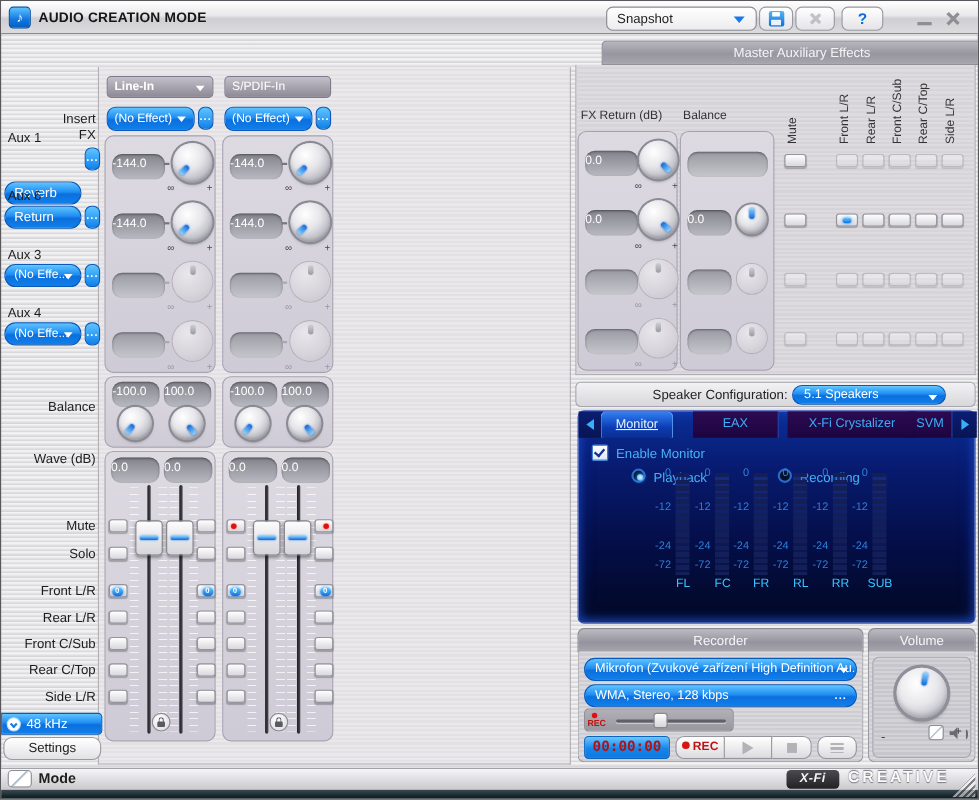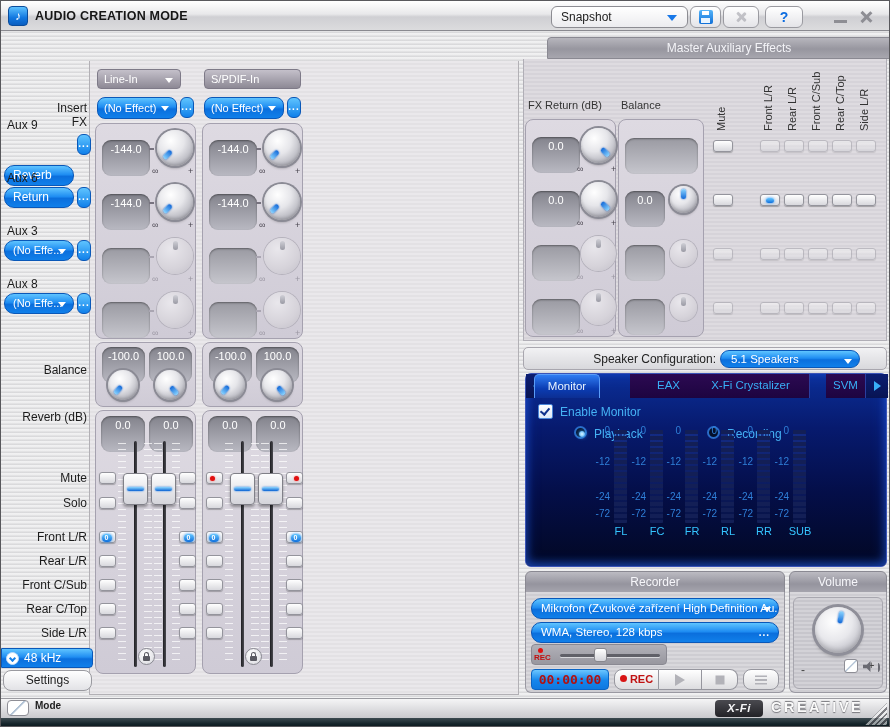--- a/index.html
+++ b/index.html
@@ -66,22 +66,22 @@
   .setbtn{position:absolute;left:2px;top:669px;width:89px;height:21px;border-radius:8px;
     background:linear-gradient(180deg,#ffffff,#e2e2e6);border:1px solid #9a9aa0;
     text-align:center;line-height:19px;font-size:12px;color:#222;}
 
   
   .strip{position:absolute;top:64px;width:104px;height:610px;}
   .sdd{height:20px;background:linear-gradient(180deg,#c4c0ca,#8d8995);border:1px solid #7e7a88;
     border-radius:4px;color:#fff;font-size:11px;line-height:18px;padding-left:6px;}
   .fxdd{height:22px;line-height:20px;padding-left:6px;border-radius:8px;}
   .panel{background:linear-gradient(180deg,#dedae2,#cfcbd6);border:1px solid #a5a1af;border-radius:8px;}
-  .vbox{position:absolute;height:36px;border-radius:9px;background:linear-gradient(180deg,#83838c,#b9b9c2);
-    color:#fff;font-size:11px;text-align:center;line-height:19px;
+  .vbox{position:absolute;height:23px;border-radius:9px;background:linear-gradient(180deg,#83838c,#b9b9c2);
+    color:#fff;font-size:11px;line-height:19px;
     box-shadow:inset 0 1px 2px rgba(0,0,0,.4);}
   .vbox.dis{background:linear-gradient(180deg,#9a9aa2,#c6c6cd);}
   .knob{position:absolute;border-radius:50%;
     background:radial-gradient(circle at 38% 30%,#ffffff,#e6e6ea 40%,#b9b9c1 72%,#8f8f99 100%);
     box-shadow:0 0 0 2px #8b8b95,0 2px 3px rgba(0,0,0,.35),inset 0 -2px 3px rgba(0,0,0,.15);}
   .knob.dis{background:radial-gradient(circle at 38% 30%,#e9e7ec,#d6d3da 60%,#c3c0c9);box-shadow:0 0 0 1px #b5b2bc;}
   .ptrw{position:absolute;inset:0;}
   .ptr{position:absolute;left:50%;top:3px;width:5px;height:10px;margin-left:-2.5px;border-radius:3px;
     background:linear-gradient(180deg,#8ad4ff,#1268d8);box-shadow:0 0 2px #0a58c8;}
   .ptr.gray{background:linear-gradient(180deg,#cfcfd6,#9a9aa4);box-shadow:none;height:9px;}
@@ -182,21 +182,21 @@
   .spk{position:absolute;width:12px;height:11px;background:#6a6a72;
     clip-path:polygon(0 35%,32% 35%,62% 0,62% 100%,32% 65%,0 65%);}
   .spkw{position:absolute;width:4px;height:9px;border-right:2px solid #6a6a72;border-radius:0 70% 70% 0;}
 
   
   .bottombar{position:absolute;left:0;top:697px;width:100%;height:20px;
     background:linear-gradient(180deg,#f5f5f6,#c9c9cd);border-top:1px solid #9a9aa0;}
   .modebtn{position:absolute;left:4px;top:697px;width:88px;height:20px;border-radius:8px 8px 0 0;}
   .modeic{position:absolute;left:6px;top:699px;width:22px;height:16px;border-radius:4px;border:1px solid #8e8e96;
     background:linear-gradient(135deg,#ffffff 44%,#9ab0c8 48%,#ffffff 56%);}
-  .modetxt{position:absolute;left:34px;top:699px;font-size:10px;font-weight:bold;color:#1e1e1e;}
+  .modetxt{position:absolute;left:34px;top:699px;font-size:13px;font-weight:bold;color:#1e1e1e;}
   .xfibox{position:absolute;left:714px;top:699px;width:48px;height:17px;border-radius:4px;
     background:linear-gradient(180deg,#4a4a50,#222226);color:#f4f4f6;font-size:11.5px;font-weight:bold;
     font-style:italic;text-align:center;line-height:16px;letter-spacing:.5px;}
   .crea{position:absolute;left:770px;top:698px;font-size:14.5px;font-weight:bold;letter-spacing:2.5px;
     color:#fafafa;text-shadow:0 1px 1px #77777c,0 -1px 1px #77777c;}
   .bedge{position:absolute;left:0;top:717px;width:100%;height:10px;
     background:linear-gradient(180deg,#3c4a50,#14242a 60%,#0a161a);}
   .grip{position:absolute;right:2px;top:702px;width:22px;height:22px;
     background:repeating-linear-gradient(135deg,rgba(255,255,255,.55) 0 2px,rgba(90,90,96,.7) 2px 4px);
     clip-path:polygon(100% 0,100% 100%,0 100%);}
@@ -223,51 +223,51 @@
       <span class="xgray"></span>
     </div>
     <div class="tbtn helpbtn" style="left:764px;width:38px;">?</div>
     <div class="minbar"></div>
     <div class="closeg"></div>
   </div>
 
   <div class="content-left"></div>
 
   <div class="slab" style="top:100px;padding-left:40px;">Insert FX</div>
-  <div class="llab" style="top:117px;">Aux 9</div>
+  <div class="llab" style="top:117px;">Aux 1</div>
   <div class="auxbtn bluebtn ab" style="top:119px;margin-top:45px;">Reverb</div>
   <div class="dotsb" style="left:76px;top:133px;">...</div>
   <div class="llab" style="top:170px;">Aux 6</div>
   <div class="auxbtn bluebtn ab" style="top:186px;">Return</div>
   <div class="dotsb" style="left:76px;top:186px;">...</div>
   <div class="llab" style="top:223px;">Aux 3</div>
   <div class="auxbtn bluebtn ab" style="top:239px;font-size:11px;"><span>(No Effe...</span><span class="dda-w"></span></div>
   <div class="dotsb" style="left:76px;top:239px;">...</div>
-  <div class="llab" style="top:276px;">Aux 8</div>
+  <div class="llab" style="top:276px;">Aux 4</div>
   <div class="auxbtn bluebtn ab" style="top:292px;font-size:11px;"><span>(No Effe...</span><span class="dda-w"></span></div>
   <div class="dotsb" style="left:76px;top:292px;">...</div>
   <div class="slab" style="top:362px;">Balance</div>
-  <div class="slab" style="top:409px;">Reverb (dB)</div>
+  <div class="slab" style="top:409px;">Wave (dB)</div>
   <div class="slab" style="top:470px;">Mute</div>
   <div class="slab" style="top:495px;">Solo</div>
   <div class="slab" style="top:529px;">Front L/R</div>
   <div class="slab" style="top:553px;">Rear L/R</div>
   <div class="slab" style="top:577px;">Front C/Sub</div>
   <div class="slab" style="top:601px;">Rear C/Top</div>
   <div class="slab" style="top:625px;">Side L/R</div>
   <div class="srate bluebtn">
     <span class="clk">
         <i></i>
       </span>
     <span>48 kHz</span>
   </div>
   <div class="setbtn">Settings</div>
 
   <div class="strip" style="left:93px;">
-    <div class="ab sdd" style="left:3px;top:4px;width:84px;">
+    <div class="ab sdd" style="left:3px;top:4px;width:97px;font-weight:bold;">
       <span>Line-In</span><span class="dda-w"></span>
     </div>
     <div class="ab fxdd bluebtn" style="left:3px;top:32px;width:80px;font-size:11px;">
       <span>(No Effect)</span><span class="dda-w"></span>
     </div>
     <div class="dotsb" style="left:86px;top:32px;">...</div>
 
     <div class="ab panel" style="left:1px;top:58px;width:101px;height:216px;">
 
       <div class="vbox" style="left:6px;top:16px;width:48px;">-144.0</div>
@@ -571,23 +571,23 @@
     <div class="spklab">Speaker Configuration:</div>
     <div class="spkdd bluebtn ab">
       <span>5.1 Speakers</span><span class="dda-w"></span>
     </div>
   </div>
 
   <div class="monitor">
     <div class="marr l" style="left:0;">
         <i></i>
       </div>
-    <div class="mtab act" style="left:8px;width:66px;">Monitor</div>
+    <div class="mtab act" style="left:20px;width:66px;text-decoration:underline;">Monitor</div>
     <div class="mtab" style="left:104px;width:78px;">EAX</div>
-    <div class="mtab" style="left:166px;width:118px;">X-Fi Crystalizer</div>
+    <div class="mtab" style="left:190px;width:118px;">X-Fi Crystalizer</div>
     <div class="mtab" style="left:300px;width:40px;">SVM</div>
     <div class="marr r" style="left:340px;">
         <i></i>
       </div>
 
     <div class="chk" style="left:12px;top:30px;">
         <i></i>
       </div>
     <div class="ab cyan" style="left:34px;top:31px;">Enable Monitor</div>
     <div class="radio sel" style="left:48px;top:52px;">

